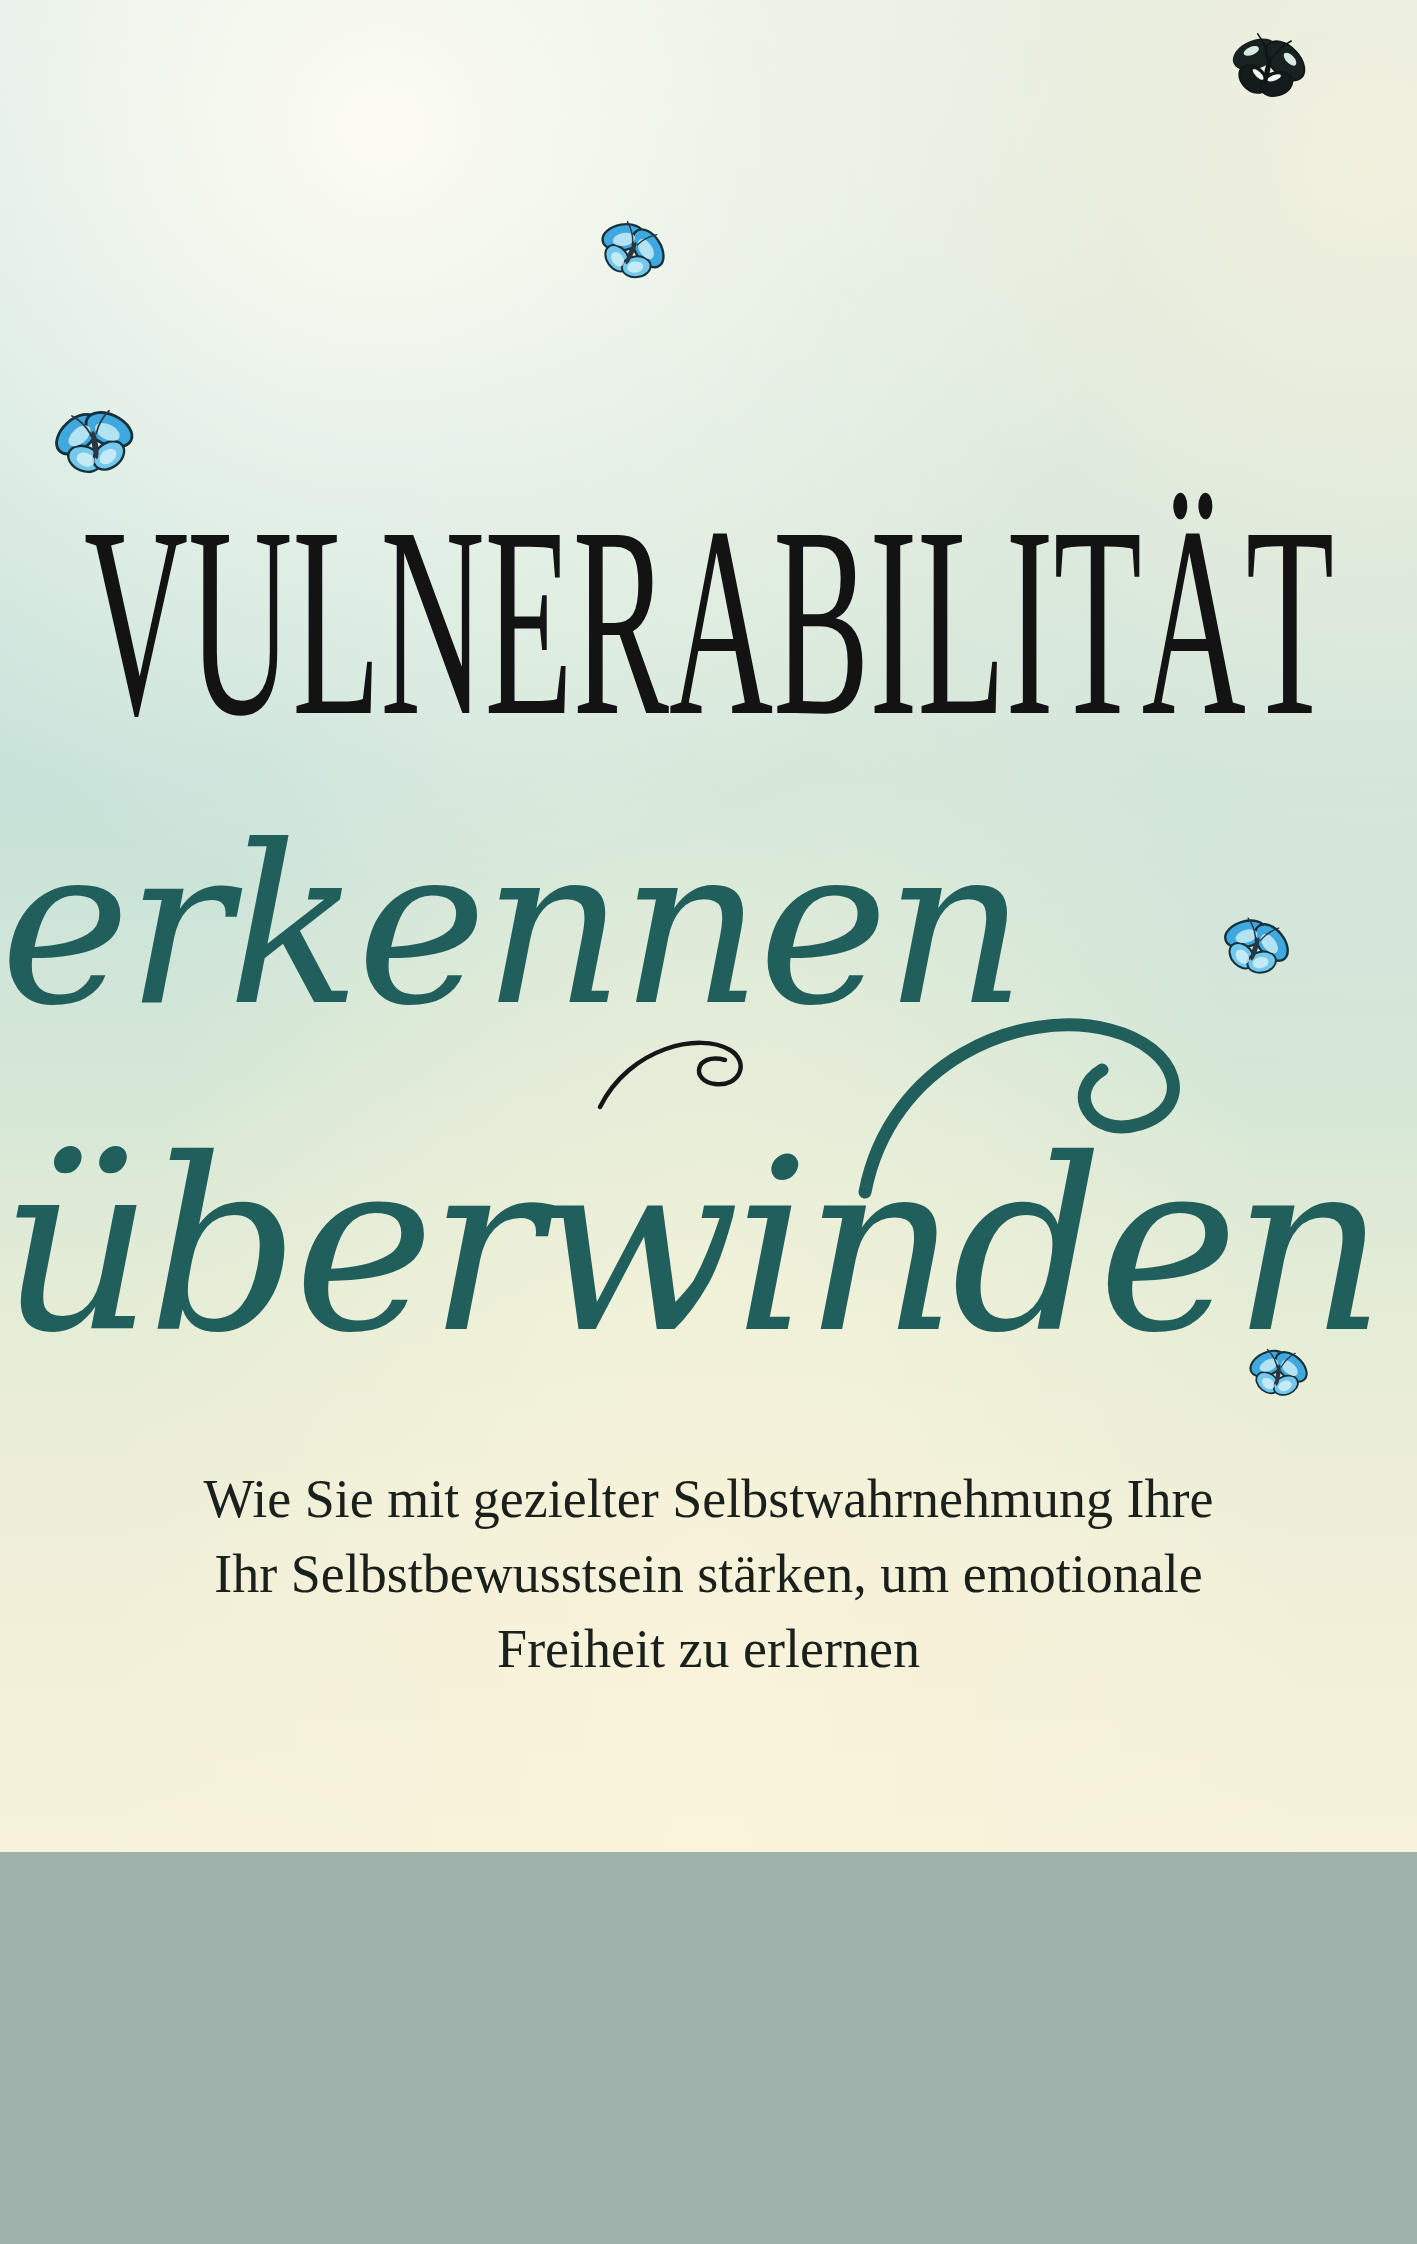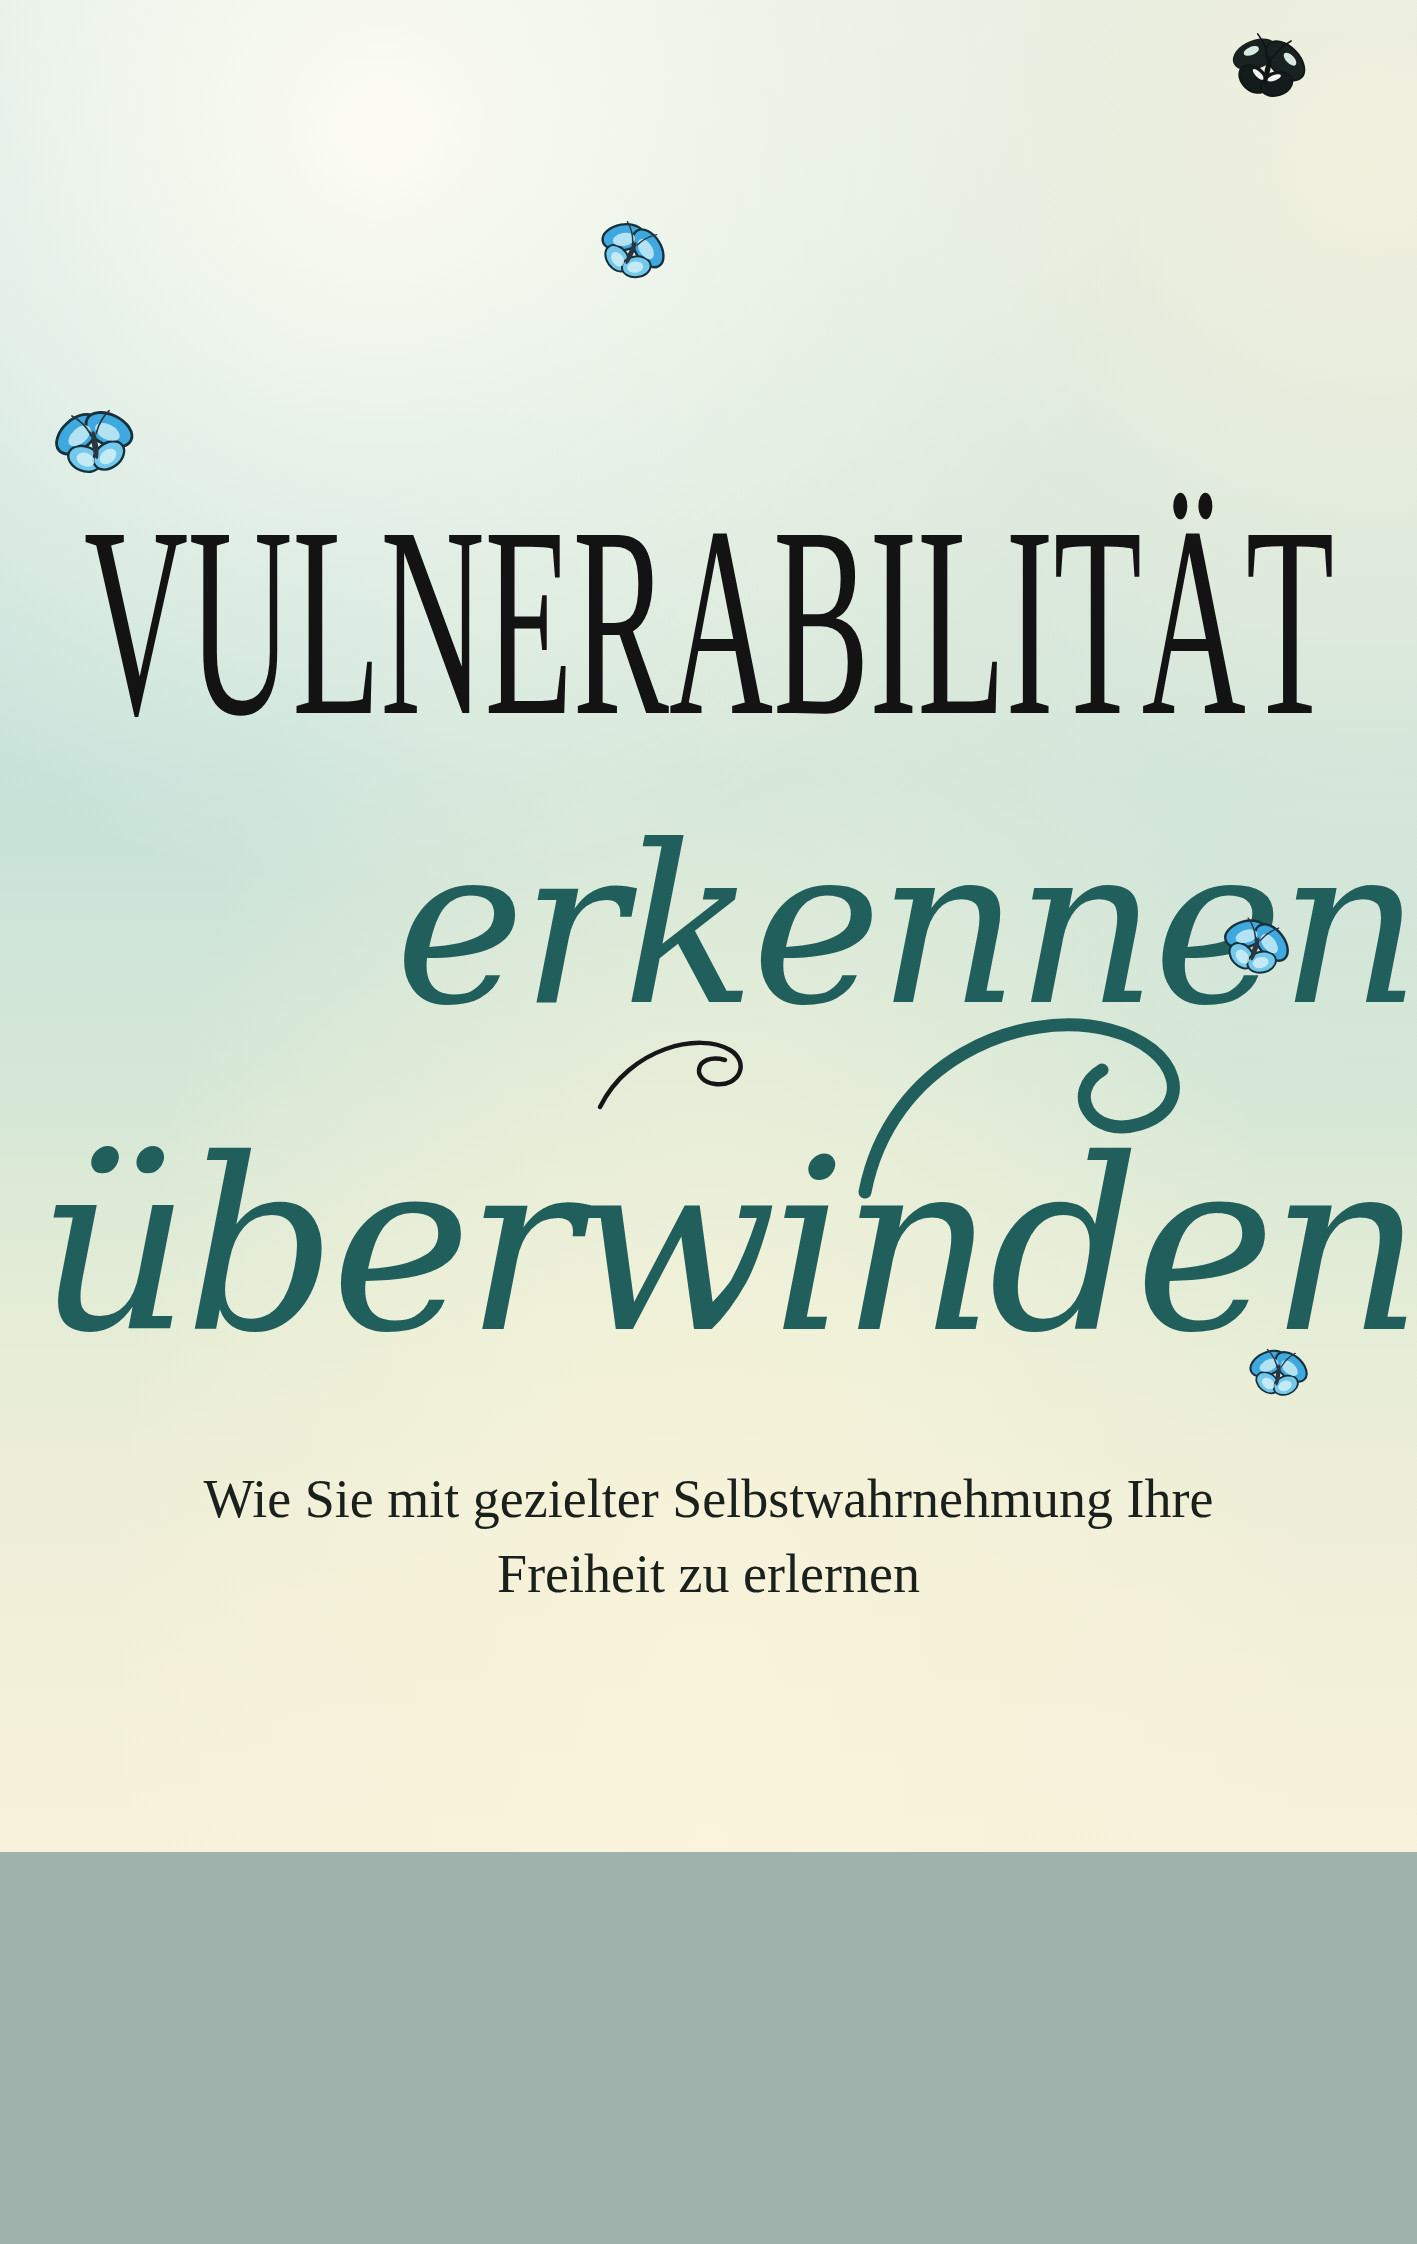--- a/index.html
+++ b/index.html
@@ -17,21 +17,21 @@
         #d9eae4 0%, #cde5de 22%, #c7e2d9 42%,
         #d5e7d7 58%, #e6edd6 72%, #f2efd9 86%, #f6f2dc 100%);
   }
   .title-svg{position:absolute;left:79px;top:428px;}
   .title-svg text{
     font-family:"Liberation Serif", serif;
     fill:#131313;
   }
   .script{
     position:absolute;left:0;width:100%;
-    text-align:right;
+    text-align:left;
     font-family:"DejaVu Serif", serif;
     font-style:italic;
     color:#215f5d;
     white-space:nowrap;
   }
   .script-erkennen{top:798px;font-size:220px;letter-spacing:-4px;}
   .script-und{top:1058px;left:0;width:1330px;font-size:115px;color:#161616;letter-spacing:-2px;}
   .script-ueberwinden{top:1108px;font-size:238px;letter-spacing:-6px;}
   .flourish{position:absolute;}
   .subtitle{
@@ -89,20 +89,21 @@
 
 
   <svg class="flourish" style="left:850px;top:1002px;" width="360" height="200" viewBox="0 0 360 200">
     <path d="M15,190 C40,60 170,5 260,28 C330,46 345,105 290,122 C240,137 215,90 252,68" stroke="#215f5d" stroke-width="13" fill="none" stroke-linecap="round"></path>
   </svg>
 
   <div class="script script-ueberwinden">überwinden</div>
 
   <div class="subtitle">
     <div>Wie Sie mit gezielter Selbstwahrnehmung Ihre</div>
+    <div>Ihr Selbstbewusstsein stärken, um emotionale</div>
     <div>Freiheit zu erlernen</div>
   </div>
 
   <svg class="bf" style="left:1210px;top:25px;width:115px;height:90px;transform:rotate(12deg);" viewBox="0 0 100 100">
       <use href="#bf-dark"></use>
     </svg>
 
   <svg class="bf" style="left:588px;top:213px;width:86px;height:80px;transform:rotate(24deg);" viewBox="0 0 100 100">
       <use href="#bf-blue"></use>
     </svg>

